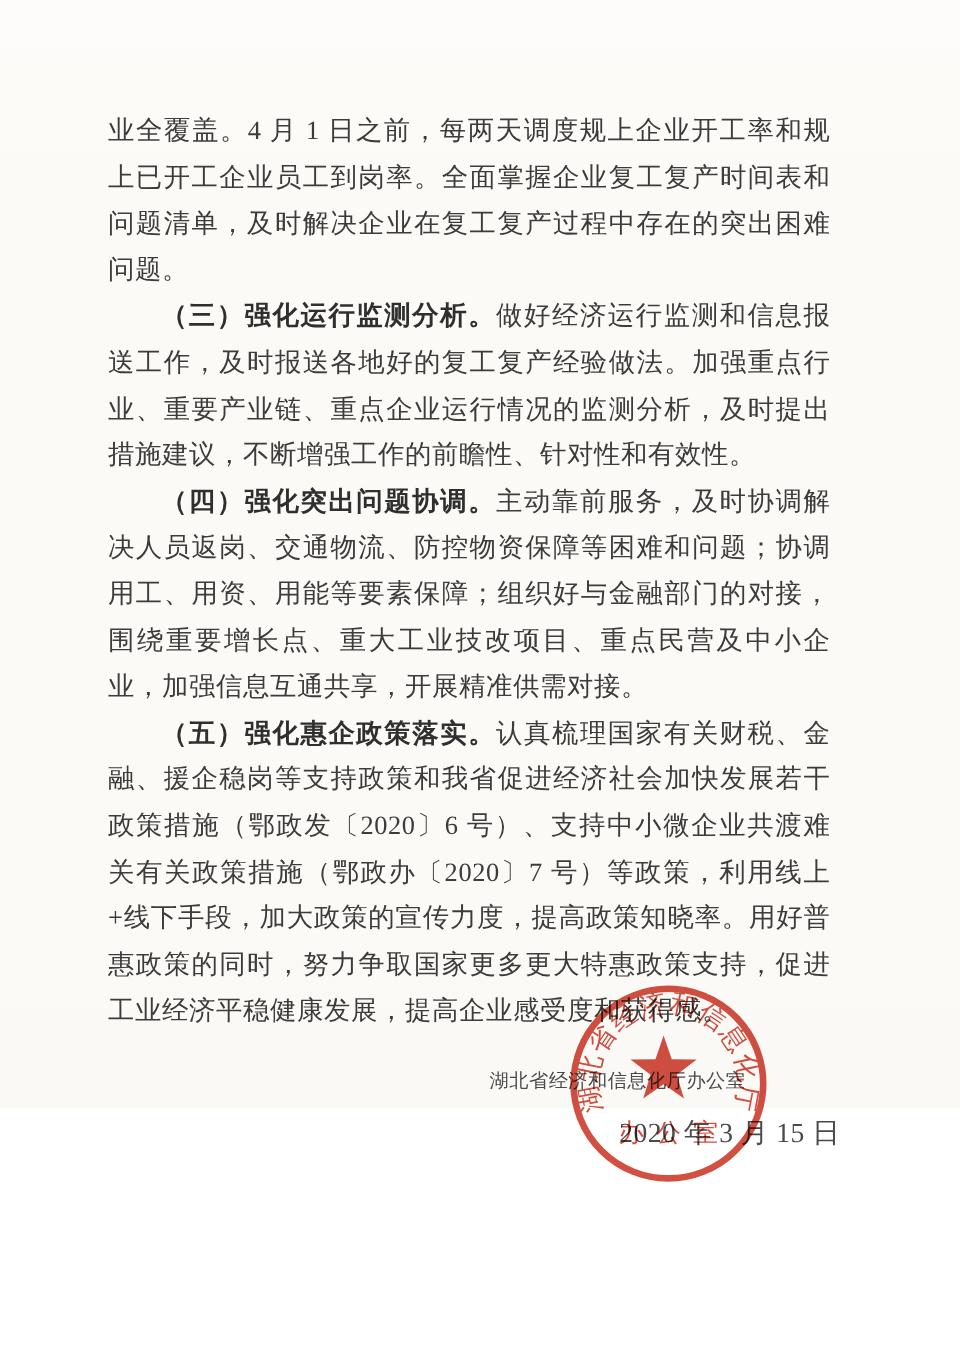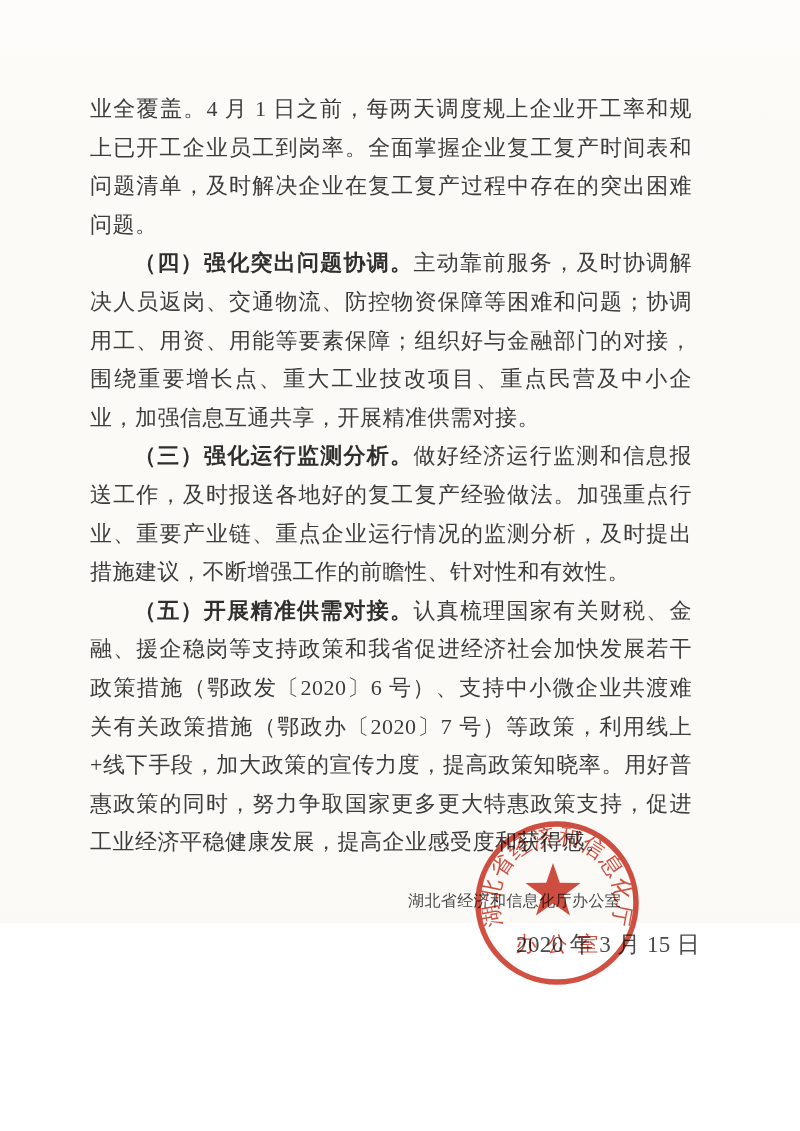--- a/index.html
+++ b/index.html
@@ -62,23 +62,23 @@
     opacity: 0.88;
   }
 </style>
 </head>
 <body>
 
 <div class="page">
 
   <div class="body-text">
     <p><span>业全覆盖。4 月 1 日之前，每两天调度规上企业开工率和规上已开工企业员工到岗率。全面掌握企业复工复产时间表和问题清单，及时解决企业在复工复产过程中存在的突出困难问题。</span></p>
+    <p class="indent"><b>（三）强化运行监测分析。</b><span>做好经济运行监测和信息报送工作，及时报送各地好的复工复产经验做法。加强重点行业、重要产业链、重点企业运行情况的监测分析，及时提出措施建议，不断增强工作的前瞻性、针对性和有效性。</span></p>
     <p class="indent"><b>（四）强化突出问题协调。</b><span>主动靠前服务，及时协调解决人员返岗、交通物流、防控物资保障等困难和问题；协调用工、用资、用能等要素保障；组织好与金融部门的对接，围绕重要增长点、重大工业技改项目、重点民营及中小企业，加强信息互通共享，开展精准供需对接。</span></p>
-    <p class="indent"><b>（三）强化运行监测分析。</b><span>做好经济运行监测和信息报送工作，及时报送各地好的复工复产经验做法。加强重点行业、重要产业链、重点企业运行情况的监测分析，及时提出措施建议，不断增强工作的前瞻性、针对性和有效性。</span></p>
-    <p class="indent"><b>（五）开展精准供需对接。</b><span>认真梳理国家有关财税、金融、援企稳岗等支持政策和我省促进经济社会加快发展若干政策措施（鄂政发〔2020〕6 号）、支持中小微企业共渡难关有关政策措施（鄂政办〔2020〕7 号）等政策，利用线上+线下手段，加大政策的宣传力度，提高政策知晓率。用好普惠政策的同时，努力争取国家更多更大特惠政策支持，促进工业经济平稳健康发展，提高企业感受度和获得感。</span></p>
+    <p class="indent"><b>（五）强化惠企政策落实。</b><span>认真梳理国家有关财税、金融、援企稳岗等支持政策和我省促进经济社会加快发展若干政策措施（鄂政发〔2020〕6 号）、支持中小微企业共渡难关有关政策措施（鄂政办〔2020〕7 号）等政策，利用线上+线下手段，加大政策的宣传力度，提高政策知晓率。用好普惠政策的同时，努力争取国家更多更大特惠政策支持，促进工业经济平稳健康发展，提高企业感受度和获得感。</span></p>
   </div>
 
   <div class="signature-org">湖北省经济和信息化厅办公室</div>
 
   <div class="signature-date">2020 年 3 月 15 日</div>
 
   <svg class="seal" viewBox="0 0 184 184" xmlns="http://www.w3.org/2000/svg">
     <defs>
       <path id="sealArc" d="M 38.5 116.9 A 59 59 0 1 1 145.5 116.9" fill="none"></path>
     </defs>

